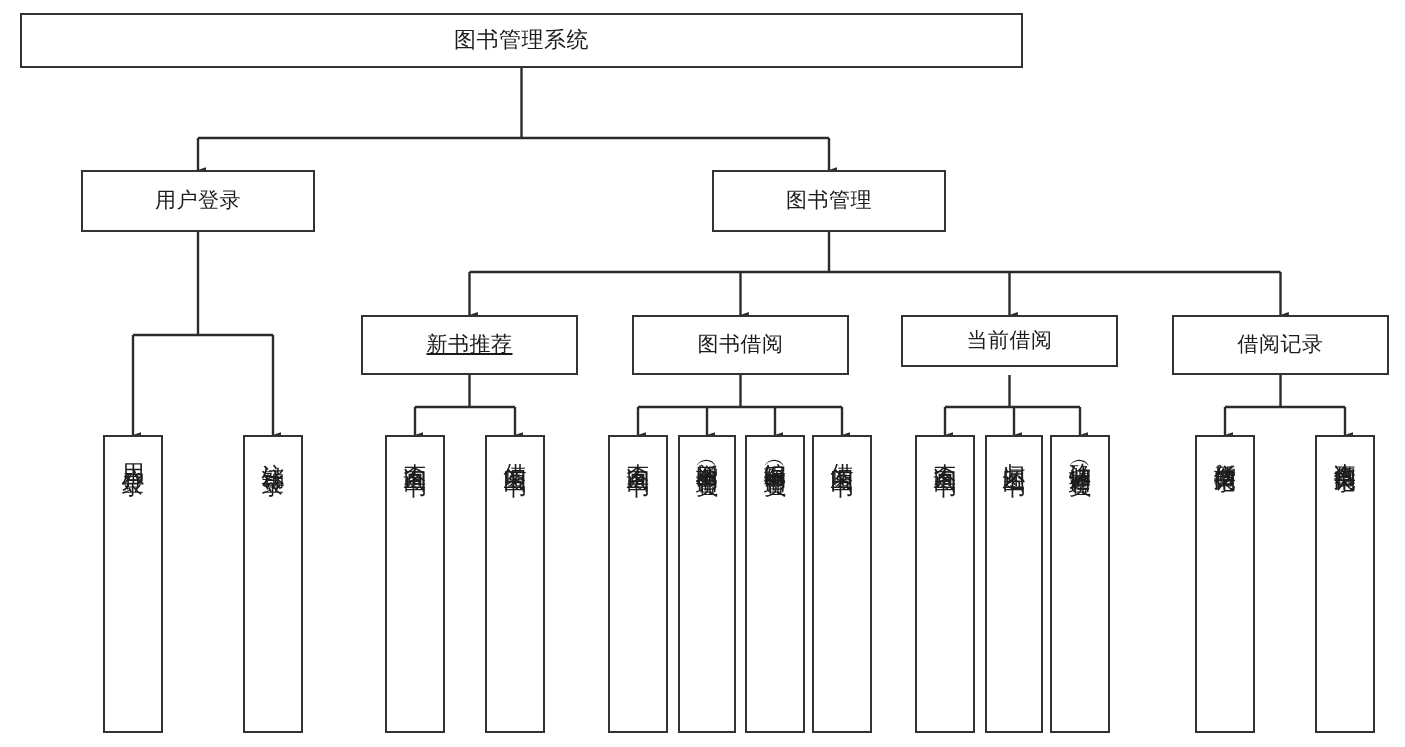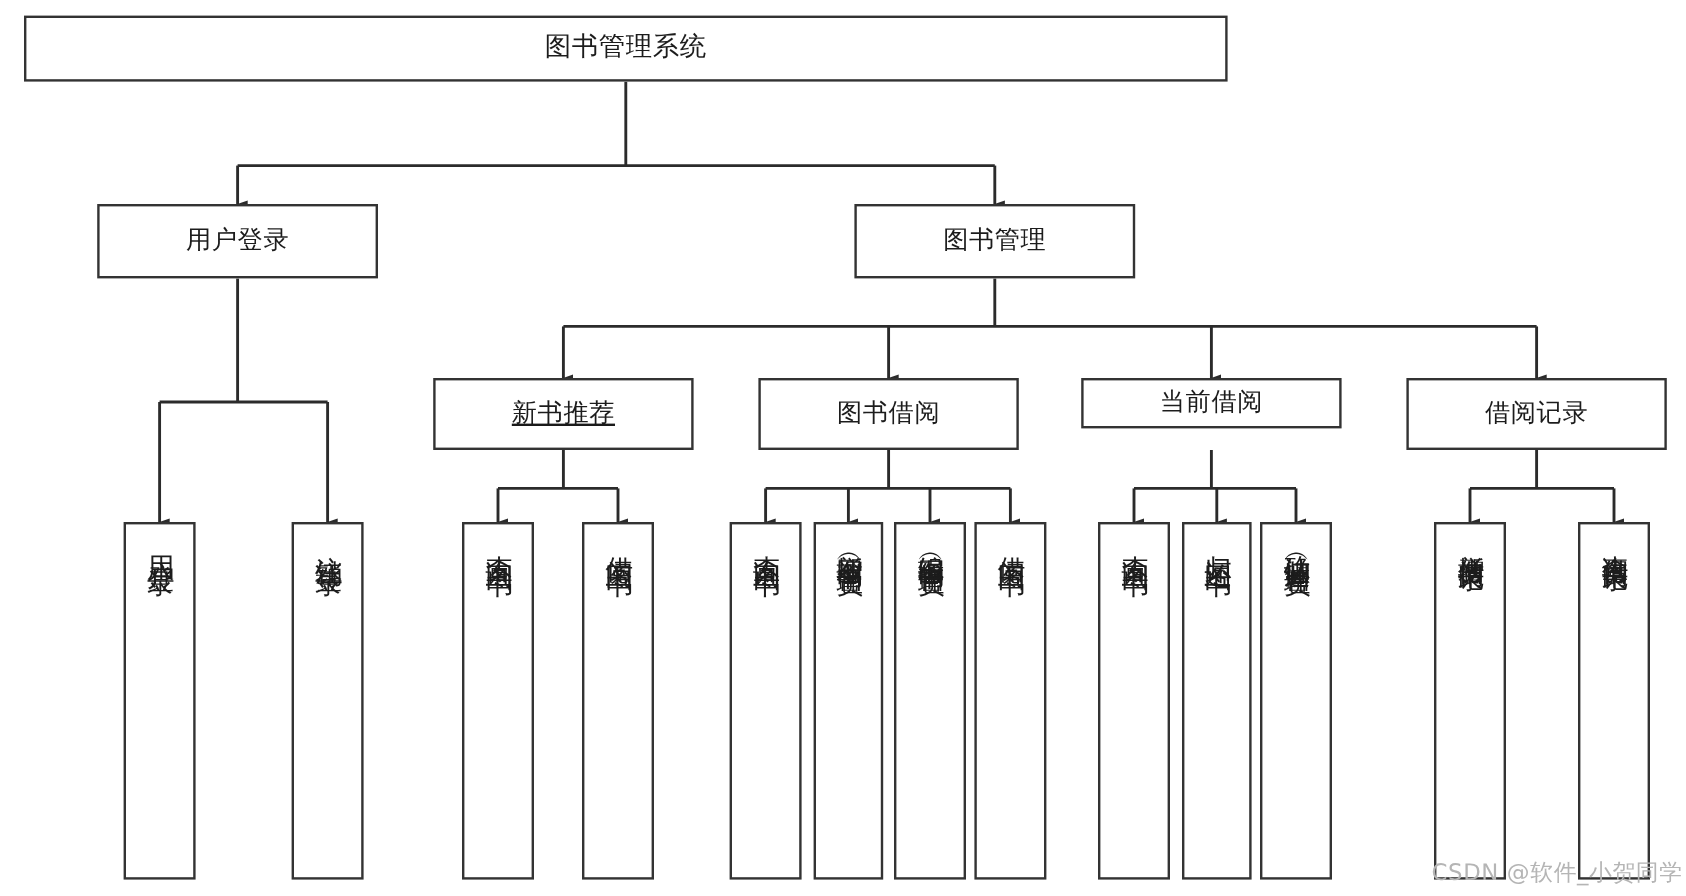--- a/index.html
+++ b/index.html
@@ -126,21 +126,21 @@
       </div>
       <div class="node horizontal" style="left: 712px; top: 170px; width: 234px; height: 62px;">
         <span class="node-label">图书管理</span>
       </div>
       <div class="node horizontal" style="left: 361px; top: 315px; width: 217px; height: 60px; text-decoration: underline;">
         <span class="node-label">新书推荐</span>
       </div>
       <div class="node horizontal" style="left: 632px; top: 315px; width: 217px; height: 60px;">
         <span class="node-label">图书借阅</span>
       </div>
-      <div class="node horizontal" style="left: 901px; top: 315px; width: 217px; height: 42px;">
+      <div class="node horizontal" style="left: 901px; top: 315px; width: 217px; height: 52px;">
         <span class="node-label">当前借阅</span>
       </div>
       <div class="node horizontal" style="left: 1172px; top: 315px; width: 217px; height: 60px; justify-content: center;">
         <span class="node-label">借阅记录</span>
       </div>
       <div class="node vertical" style="left: 103px; top: 435px; width: 60px; height: 298px;">
         <span class="node-label">用户登录</span>
       </div>
       <div class="node vertical" style="left: 243px; top: 435px; width: 60px; height: 298px;">
         <span class="node-label">注销登录</span>
@@ -173,14 +173,13 @@
         <span class="node-label">确认归还（管理员）</span>
       </div>
       <div class="node vertical tall-text" style="left: 1195px; top: 435px; width: 60px; height: 298px;">
         <span class="node-label">新增借阅记录</span>
       </div>
       <div class="node vertical tall-text" style="left: 1315px; top: 435px; width: 60px; height: 298px;">
         <span class="node-label">查询借阅记录</span>
       </div>
     </div>
 
-  <div class="watermark" style="left: 1193px; top: 714px;">CSDN @软件_小贺同学</div>
 </div>
 
 </body></html>

